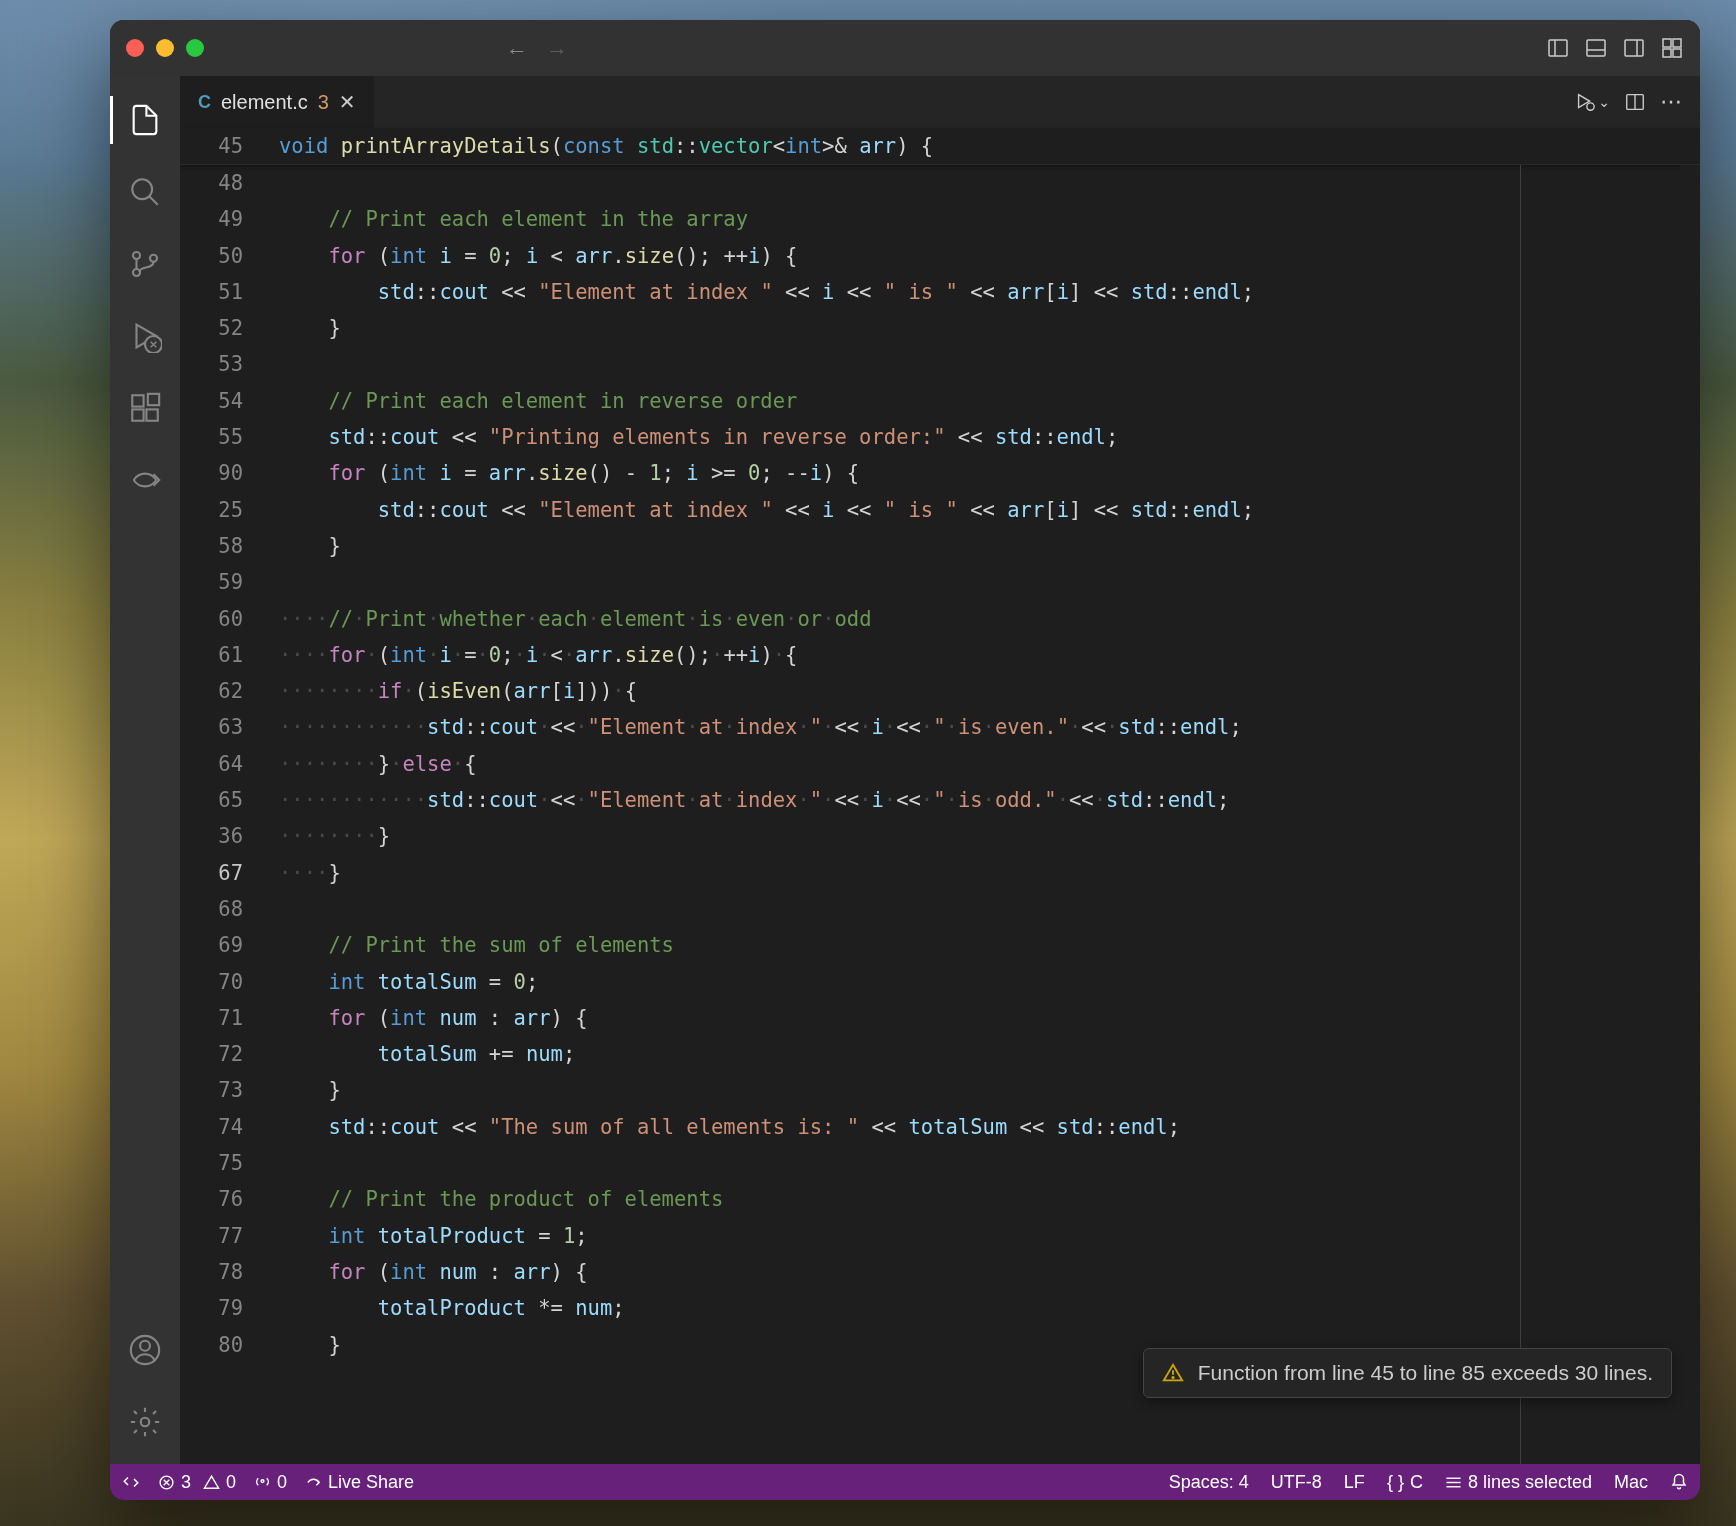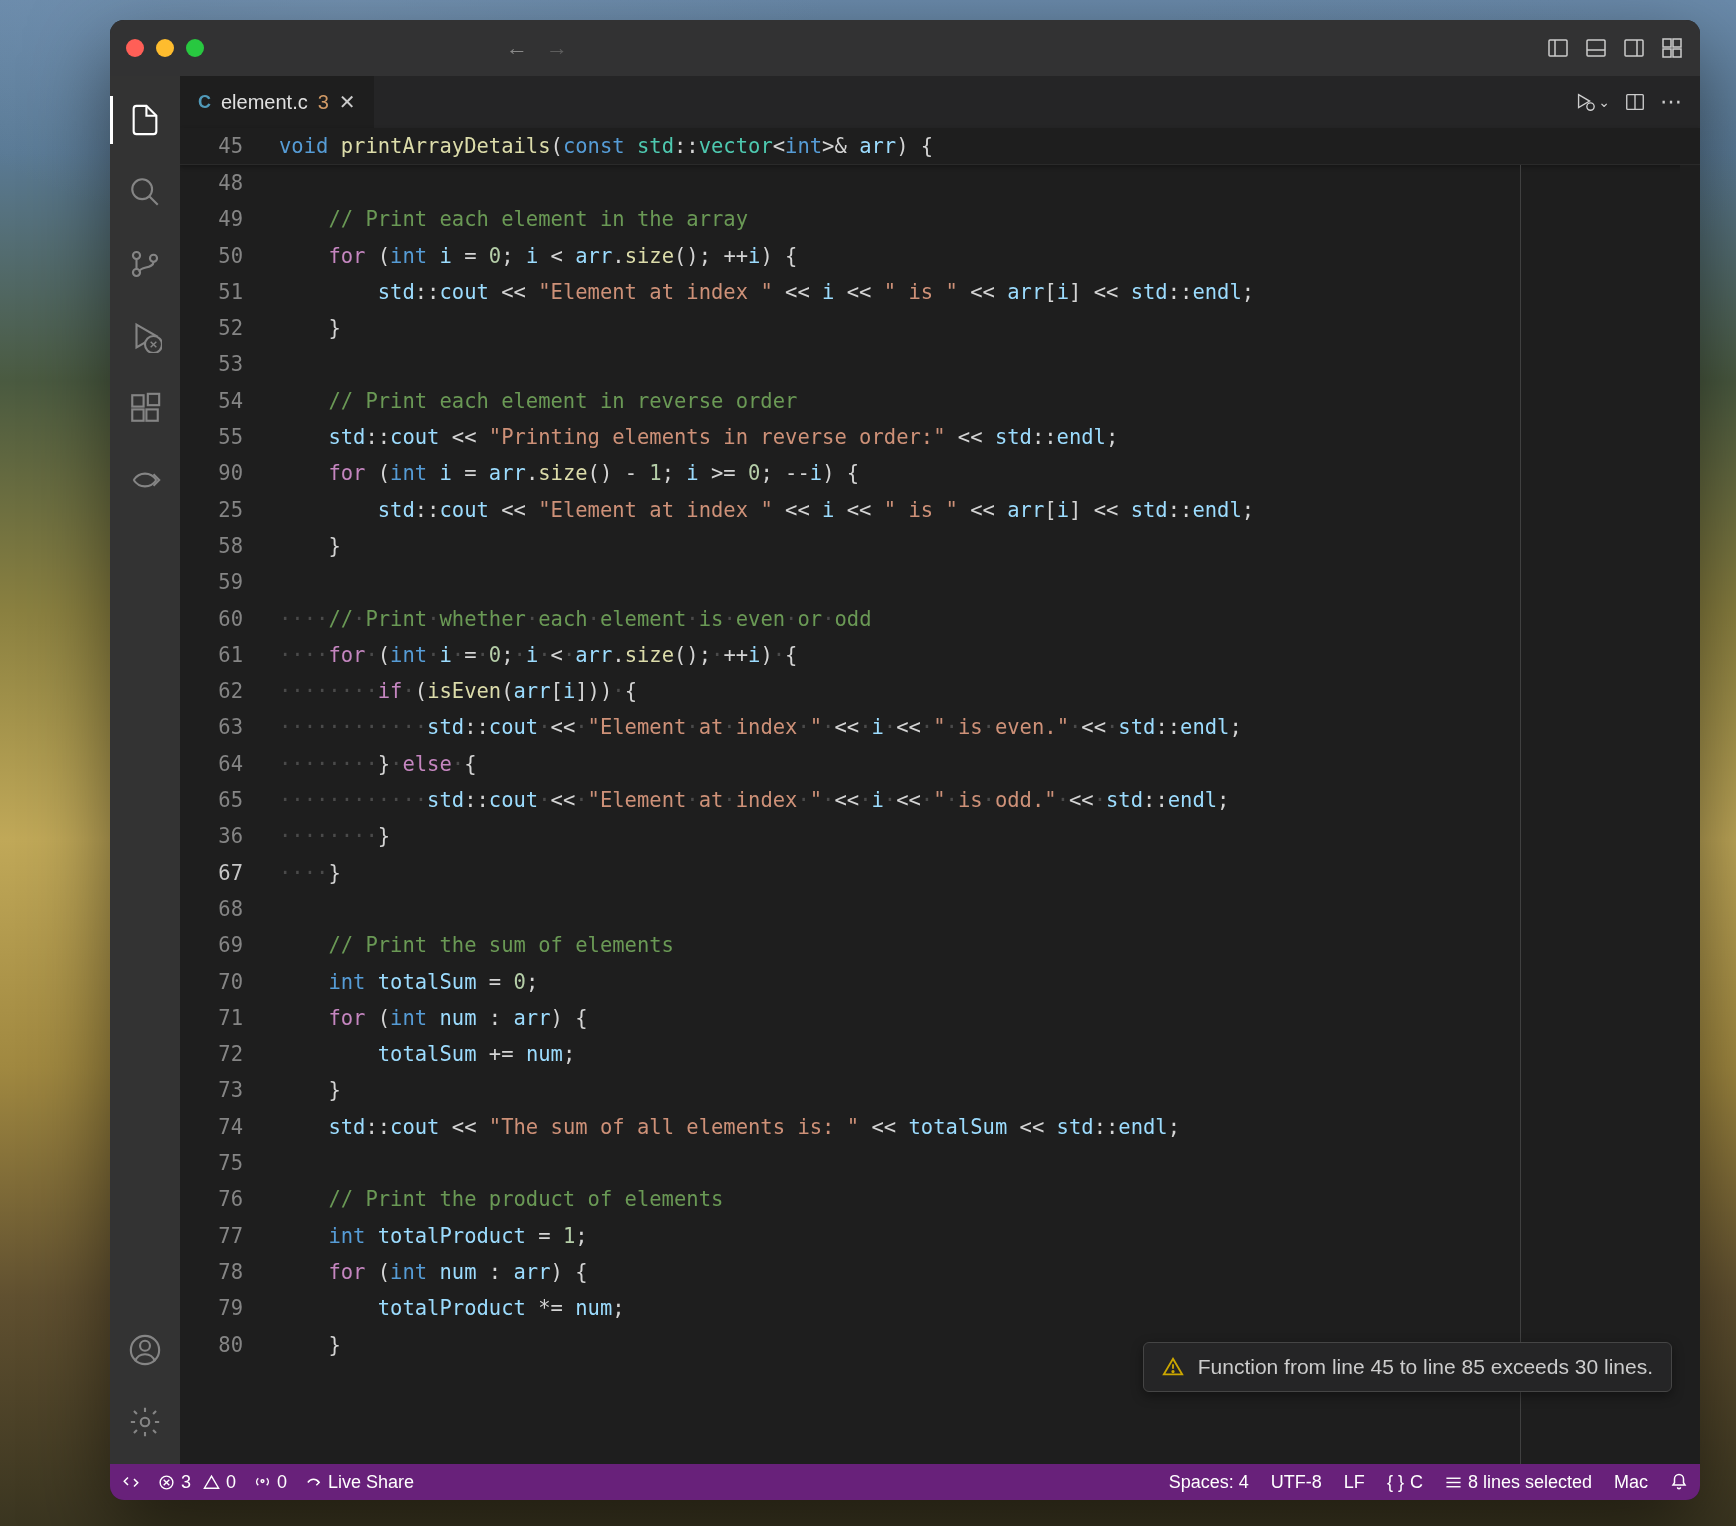--- a/index.html
+++ b/index.html
@@ -177,21 +177,21 @@
   position: absolute;
   right: 0;
   top: 0;
   width: 20px;
   bottom: 0;
   background: #1e1e1e;
 }
 .hover-tooltip {
   position: absolute;
   right: 28px;
-  bottom: 108px;
+  bottom: 102px;
   background: #252526;
   border: 1px solid #454545;
   border-radius: 6px;
   padding: 12px 18px;
   display: flex;
   align-items: center;
   gap: 14px;
   font-size: 21px;
   color: #ccc;
   box-shadow: 0 4px 12px rgba(0,0,0,0.4);

